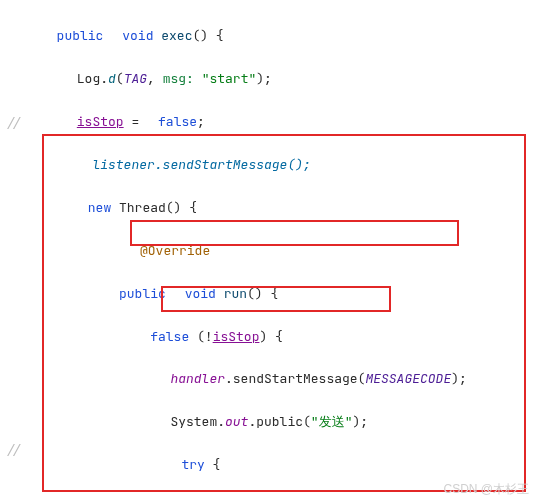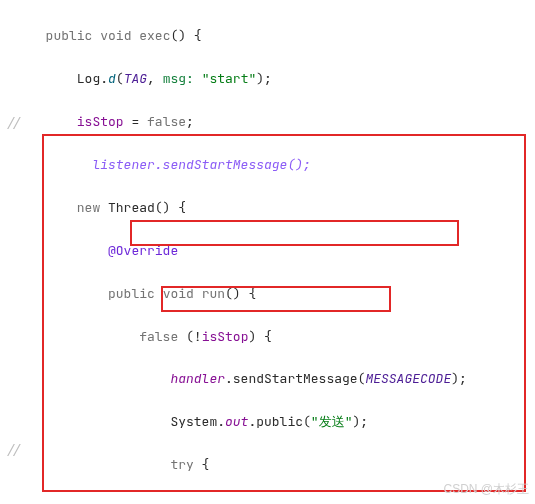--- a/index.html
+++ b/index.html
@@ -29,31 +29,31 @@
     left: 6px;
   }
   .code {
     position: absolute;
     left: 30px;
     right: 4px;
     top: 4px;
     white-space: pre;
   }
   .line { display: block; }
-  .kw      { color: #737373; }
-  .method  { color: #737373; }
+  .kw      { color: #1d4ed8; margin-left: 11px; }
+  .method  { color: #0c4a6e; }
   .method-i{ color: #00627a; font-style: italic; }
-  .field   { color: #871094; }
+  .field   { color: #871094; text-decoration: underline; }
   .field-i { color: #871094; font-style: italic; margin-top: 20px; }
   .const   { color: #4c1d95; font-style: italic; }
   .str     { color: #067d17; }
   .pln     { color: #2b2b2b; }
   .param   { color: #15803d; }
-  .ann     { color: #6d28d9; }
-  .cmt     { color: #8b5cf6; font-style: italic; text-align: right; }
+  .ann     { color: #a16207; margin-left: 32px; }
+  .cmt     { color: #0369a1; font-style: italic; text-align: right; }
 
   .box-outer {
     position: absolute;
     border: 2px solid #e22727;
     left: 42px;
     top: 134px;
     width: 480px;
     height: 354px;
     pointer-events: none;
   }

